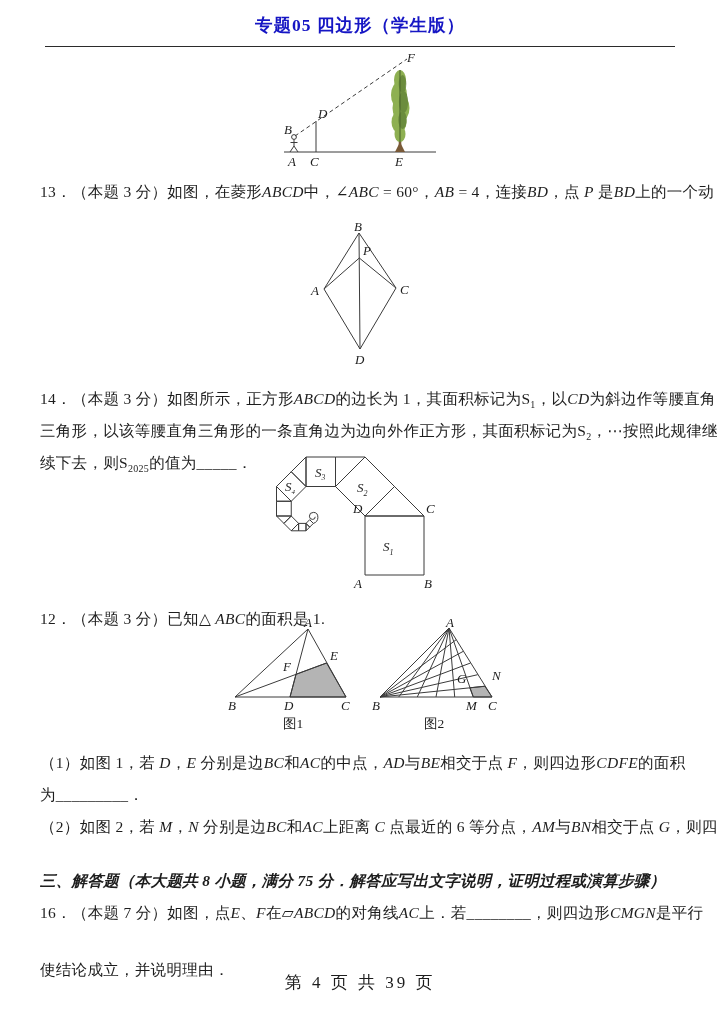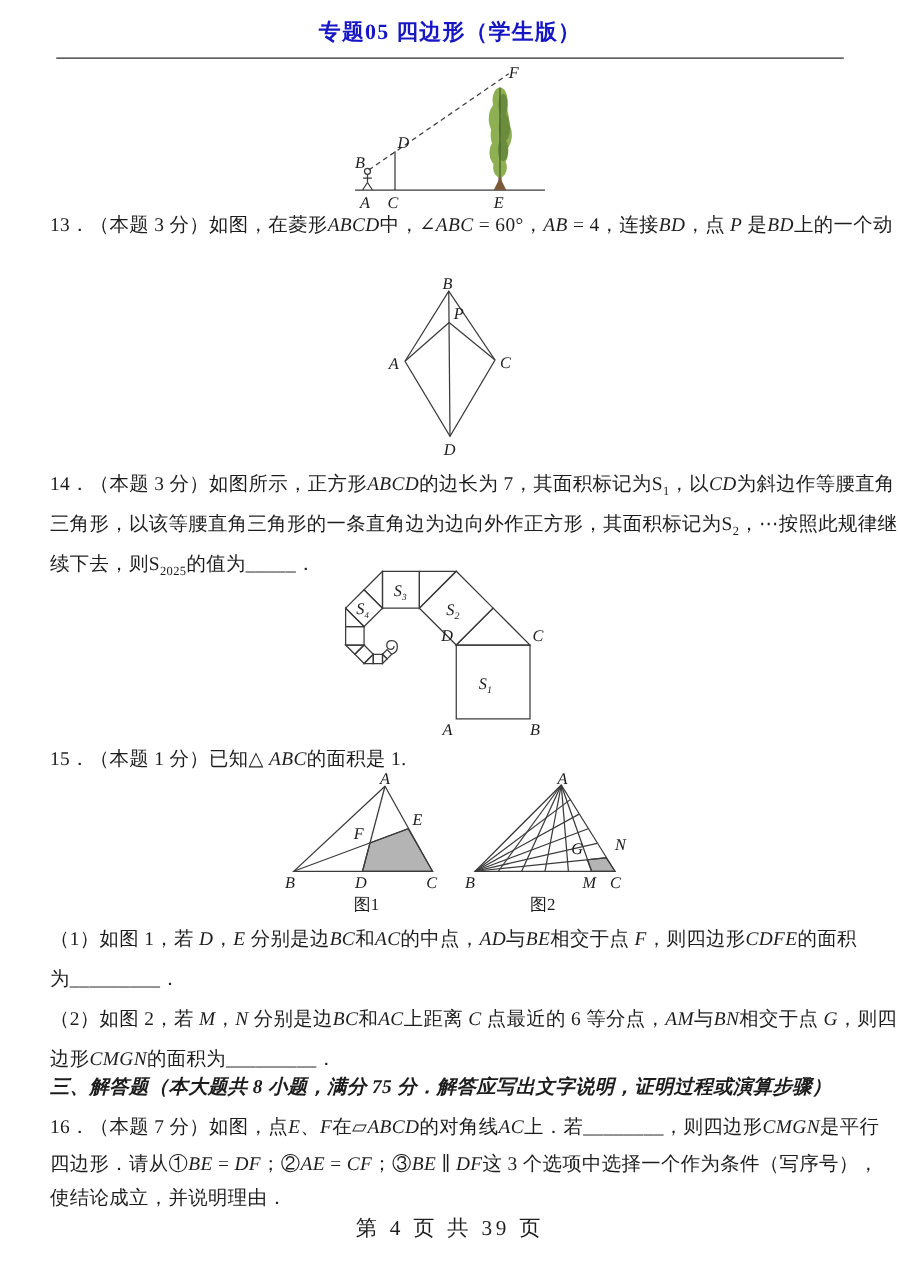--- a/index.html
+++ b/index.html
@@ -4,21 +4,21 @@
 <style>
   html,body{margin:0;padding:0;background:#ffffff;}
   body{width:720px;height:1018px;position:relative;overflow:hidden;
        font-family:"Liberation Serif","DejaVu Serif",serif;color:#1d1d1d;}
   .page{position:absolute;inset:0;width:720px;height:930px;background:#fff;}
   .title{position:absolute;top:13px;left:0;width:100%;text-align:center;
          font-size:17.5px;font-weight:bold;color:#1616c4;letter-spacing:1px;}
   .rule{position:absolute;top:46px;left:45px;width:630px;height:0;
         border-top:1.5px solid #2b2b2b;}
   .line{position:absolute;left:40px;width:650px;font-size:15.5px;line-height:20px;
-        white-space:nowrap;letter-spacing:0.3px;}
+        white-space:nowrap;letter-spacing:0.3px;margin-top:11px;}
   .line .v{font-style:italic;font-family:"Liberation Serif",serif;}
   .line sub{font-size:10px;line-height:0;}
   .bold{font-weight:bold;font-style:italic;}
   .fig{position:absolute;}
   .footer{position:absolute;top:971px;left:0;width:100%;text-align:center;
           font-size:17px;letter-spacing:3px;}
   svg text{font-family:"Liberation Serif","DejaVu Serif",serif;font-style:italic;
            font-size:13px;fill:#1d1d1d;}
   svg text.cap{font-style:normal;font-size:13.5px;}
   svg .ln{stroke:#3b3b3b;stroke-width:1;fill:none;}
@@ -85,21 +85,21 @@
       <line class="ln" x1="59.3" y1="36" x2="24" y2="67"></line>
       <line class="ln" x1="59.3" y1="36" x2="96" y2="66"></line>
       <text x="54" y="9">B</text>
       <text x="63" y="33">P</text>
       <text x="11" y="73">A</text>
       <text x="100" y="72">C</text>
       <text x="55" y="142">D</text>
     </svg>
   </div>
 
-  <div class="line" style="top:378px"><span>14．（本题 3 分）如图所示，正方形</span><span class="v">ABCD</span><span>的边长为 7，其面积标记为S</span><sub>1</sub><span>，以</span><span class="v">CD</span><span>为斜边作等腰直角</span></div>
+  <div class="line" style="top:378px"><span>14．（本题 3 分）如图所示，正方形</span><span class="v">ABCD</span><span>的边长为 1，其面积标记为S</span><sub>1</sub><span>，以</span><span class="v">CD</span><span>为斜边作等腰直角</span></div>
   <div class="line" style="top:410px"><span>三角形，以该等腰直角三角形的一条直角边为边向外作正方形，其面积标记为S</span><sub>2</sub><span>，⋯按照此规律继</span></div>
   <div class="line" style="top:442px"><span>续下去，则S</span><sub>2025</sub><span>的值为</span><span>_____</span><span>．</span></div>
 
   <div class="fig" style="left:275px;top:448px">
     <svg width="175" height="144" viewBox="0 0 175 144">
       <g class="ln">
         <polygon points="90,68 149,68 149,127 90,127"></polygon>
         <polygon points="90,68 149,68 119.5,38.5"></polygon>
         <polygon points="90,68 119.5,38.5 90,9 60.5,38.5"></polygon>
         <polygon points="90,9 60.5,38.5 60.5,9"></polygon>
@@ -120,21 +120,21 @@
       <text x="82" y="44" font-size="12"><tspan>S</tspan><tspan dy="3.5" font-size="8">2</tspan></text>
       <text x="40" y="29" font-size="11"><tspan>S</tspan><tspan dy="3" font-size="7.5">3</tspan></text>
       <text x="10" y="43" font-size="10"><tspan>S</tspan><tspan dy="3" font-size="7">4</tspan></text>
       <text x="78" y="65">D</text>
       <text x="151" y="65">C</text>
       <text x="79" y="140">A</text>
       <text x="149" y="140">B</text>
     </svg>
   </div>
 
-  <div class="line" style="top:598px"><span>15．（本题 1 分）已知△ </span><span class="v">ABC</span><span>的面积是 1.</span></div>
+  <div class="line" style="top:598px"><span>12．（本题 3 分）已知△ </span><span class="v">ABC</span><span>的面积是 1.</span></div>
 
   <div class="fig" style="left:228px;top:618px">
     <svg width="135" height="114" viewBox="0 0 135 114">
       <polygon class="shade" points="62,79 118,79 98.5,45 68,56.3"></polygon>
       <polygon class="ln" points="80,11 7,79 118,79"></polygon>
       <line class="ln" x1="80" y1="11" x2="62" y2="79"></line>
       <line class="ln" x1="7" y1="79" x2="98.5" y2="45"></line>
       <text x="76" y="9">A</text>
       <text x="0" y="92">B</text>
       <text x="113" y="92">C</text>
@@ -169,23 +169,21 @@
       <text x="94" y="92">M</text>
       <text x="85" y="65">G</text>
       <text x="120" y="62">N</text>
       <text class="cap" x="52" y="110">图2</text>
     </svg>
   </div>
 
   <div class="line" style="top:742px"><span>（1）如图 1，若 </span><span class="v">D</span><span>，</span><span class="v">E</span><span> 分别是边</span><span class="v">BC</span><span>和</span><span class="v">AC</span><span>的中点，</span><span class="v">AD</span><span>与</span><span class="v">BE</span><span>相交于点 </span><span class="v">F</span><span>，则四边形</span><span class="v">CDFE</span><span>的面积</span></div>
   <div class="line" style="top:774px"><span>为</span><span>_________</span><span>．</span></div>
   <div class="line" style="top:806px"><span>（2）如图 2，若 </span><span class="v">M</span><span>，</span><span class="v">N</span><span> 分别是边</span><span class="v">BC</span><span>和</span><span class="v">AC</span><span>上距离 </span><span class="v">C</span><span> 点最近的 6 等分点，</span><span class="v">AM</span><span>与</span><span class="v">BN</span><span>相交于点 </span><span class="v">G</span><span>，则四</span></div>
-  <div class="line" style="top:838px"><span>边形</span><span class="v">CMGN</span><span>的面积为</span><span>_________</span><span>．</span></div>
 
   <div class="line bold" style="top:860px"><span>三、解答题（本大题共 8 小题，满分 75 分．解答应写出文字说明，证明过程或演算步骤）</span></div>
 
   <div class="line" style="top:892px"><span>16．（本题 7 分）如图，点</span><span class="v">E</span><span>、</span><span class="v">F</span><span>在▱</span><span class="v">ABCD</span><span>的对角线</span><span class="v">AC</span><span>上．若</span><span>________</span><span>，则四边形</span><span class="v">CMGN</span><span>是平行</span></div>
-  <div class="line" style="top:922px"><span>四边形．请从①</span><span class="v">BE</span><span> = </span><span class="v">DF</span><span>；②</span><span class="v">AE</span><span> = </span><span class="v">CF</span><span>；③</span><span class="v">BE</span><span> ∥ </span><span class="v">DF</span><span>这 3 个选项中选择一个作为条件（写序号），</span></div>
   <div class="line" style="top:949px"><span>使结论成立，并说明理由．</span></div>
 
   <div class="footer">第 4 页 共 39 页</div>
 
 </div>
 
 </body></html>

